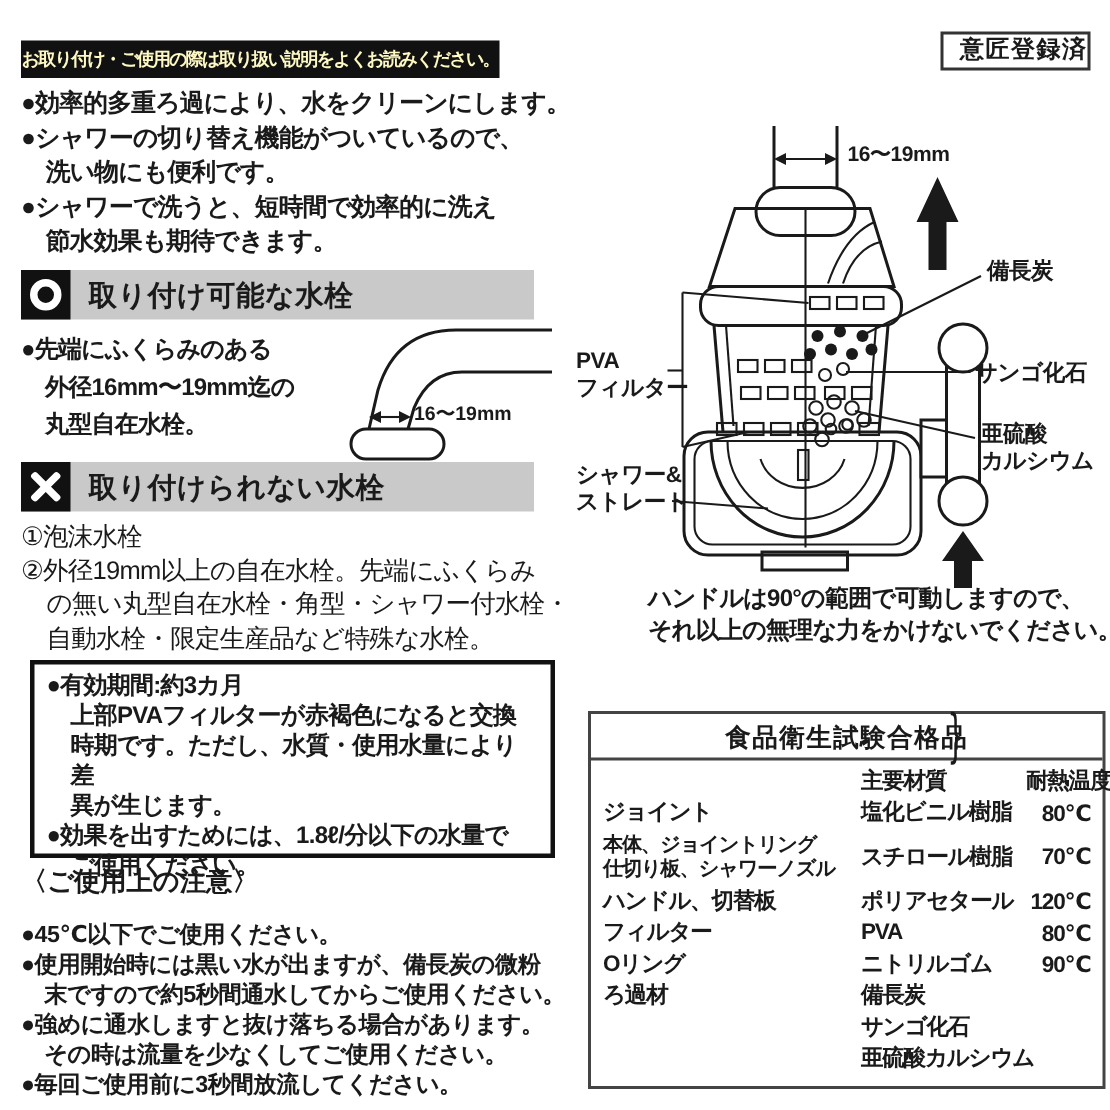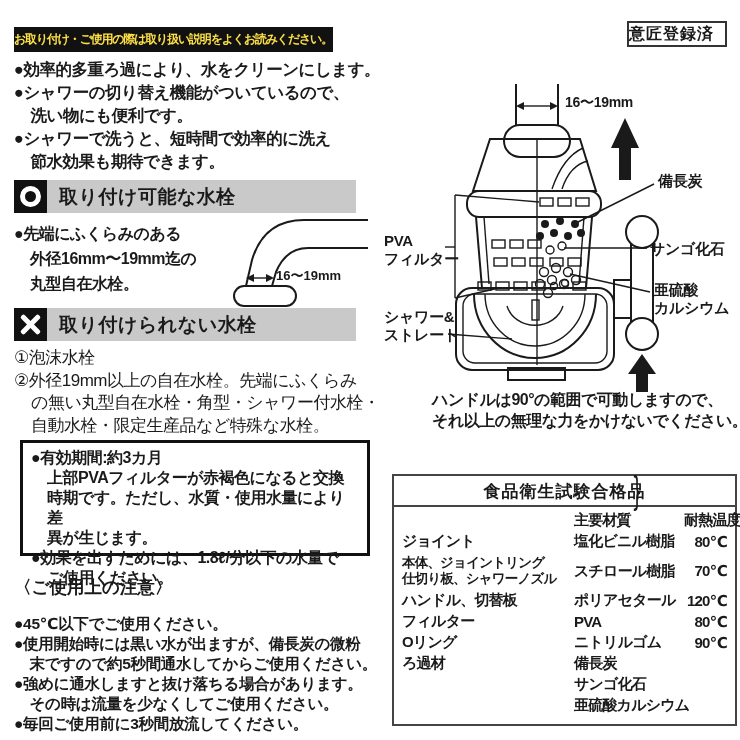--- a/index.html
+++ b/index.html
@@ -4,25 +4,25 @@
 <style>
   * { margin:0; padding:0; box-sizing:border-box; }
   html,body { background:#fff; }
   body { font-family:"Liberation Sans","DejaVu Sans",sans-serif; color:#1a1a1a; }
   .page { position:relative; width:740px; height:740px; background:#fff; overflow:hidden; }
   .abs { position:absolute; }
   .pre { white-space:pre-line; }
   .hang { padding-left:1em; text-indent:-1em; }
 
   
-  .banner { left:14px; top:27px; width:319px; height:25px; background:#111; color:#fde047;
-            font-size:12px; font-weight:700; letter-spacing:-1.2px; 
+  .banner { left:14px; top:27px; width:319px; height:25px; background:#111; color:#fef9c3;
+            font-size:12px; font-weight:700; letter-spacing:-1.2px; text-align:center;
             line-height:25px; }
   .badge { left:627px; top:21px; width:100px; height:26px; border:2px solid #333;
-           font-size:16px; font-weight:700; text-align:left; line-height:22px; letter-spacing:1px; }
+           font-size:16px; font-weight:700; text-align:right; line-height:22px; letter-spacing:1px; }
 
   
   .features { left:14px; top:58px; width:368px; font-size:16.5px; font-weight:700;
               letter-spacing:-0.5px; line-height:23px; }
 
   
   .sec-bar { left:14px; width:342px; height:33px; background:#c9c9c9; display:flex; align-items:center; }
   .sec-icon { width:33px; height:33px; background:#111; position:relative; flex:0 0 33px; }
   .ring { position:absolute; left:6px; top:6px; width:21px; height:21px; border:5px solid #fff; border-radius:50%; }
   .xbar { position:absolute; left:4px; top:14px; width:25px; height:5px; background:#fff; border-radius:2px; }
@@ -30,21 +30,21 @@
   .sec-label { font-size:19px; font-weight:700; margin-left:12px; letter-spacing:0.5px; }
 
   .attach-note { left:14px; top:221px; width:210px; font-size:16px; font-weight:700;
                  line-height:25px; letter-spacing:-0.5px; }
   .faucet-wrap { left:212px; top:212px; width:156px; height:96px; }
   .faucet-size { position:absolute; left:64px; top:55px; font-size:13px; font-weight:700; }
 
   .noattach { left:14px; top:347px; width:368px; font-size:17px; font-weight:400;
               letter-spacing:-0.5px; line-height:22.5px; }
 
-  .validity { left:20px; top:440px; width:350px; height:116px; border:3px solid #111;
+  .validity { left:20px; top:440px; width:350px; height:132px; border:3px solid #111;
               padding:5px 8px; font-size:16px; font-weight:700; letter-spacing:-0.5px; line-height:20px; }
 
   .cautions { left:14px; top:577px; width:372px; font-size:15.5px; font-weight:700;
               letter-spacing:-0.3px; line-height:20px; }
   .cautions .title { font-size:17.5px; margin-bottom:17px; letter-spacing:0; }
 
   
   .diagram { left:382px; top:62px; width:358px; height:335px; }
   .dlabel { position:absolute; font-size:15px; font-weight:700; line-height:1.18; letter-spacing:-0.3px; }
   .handle-note { left:388px; top:389px; width:352px; font-size:16px; font-weight:700;

